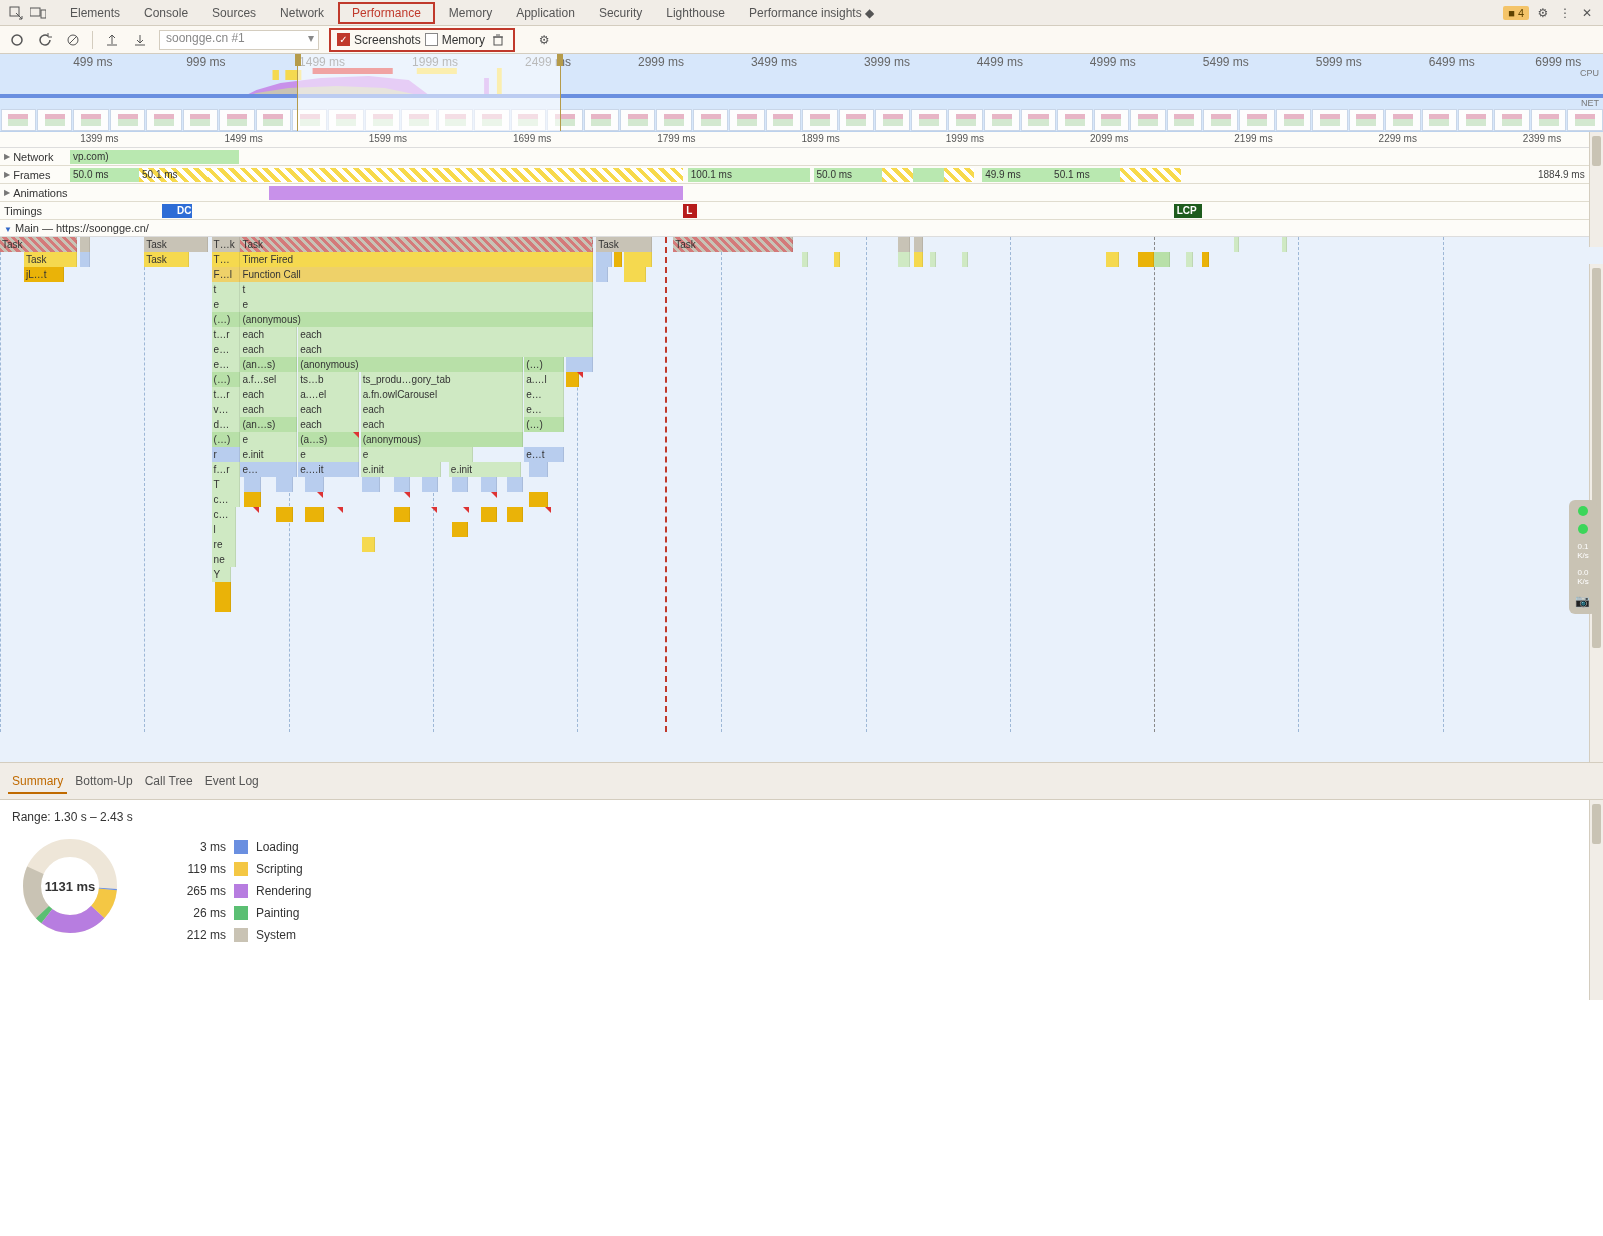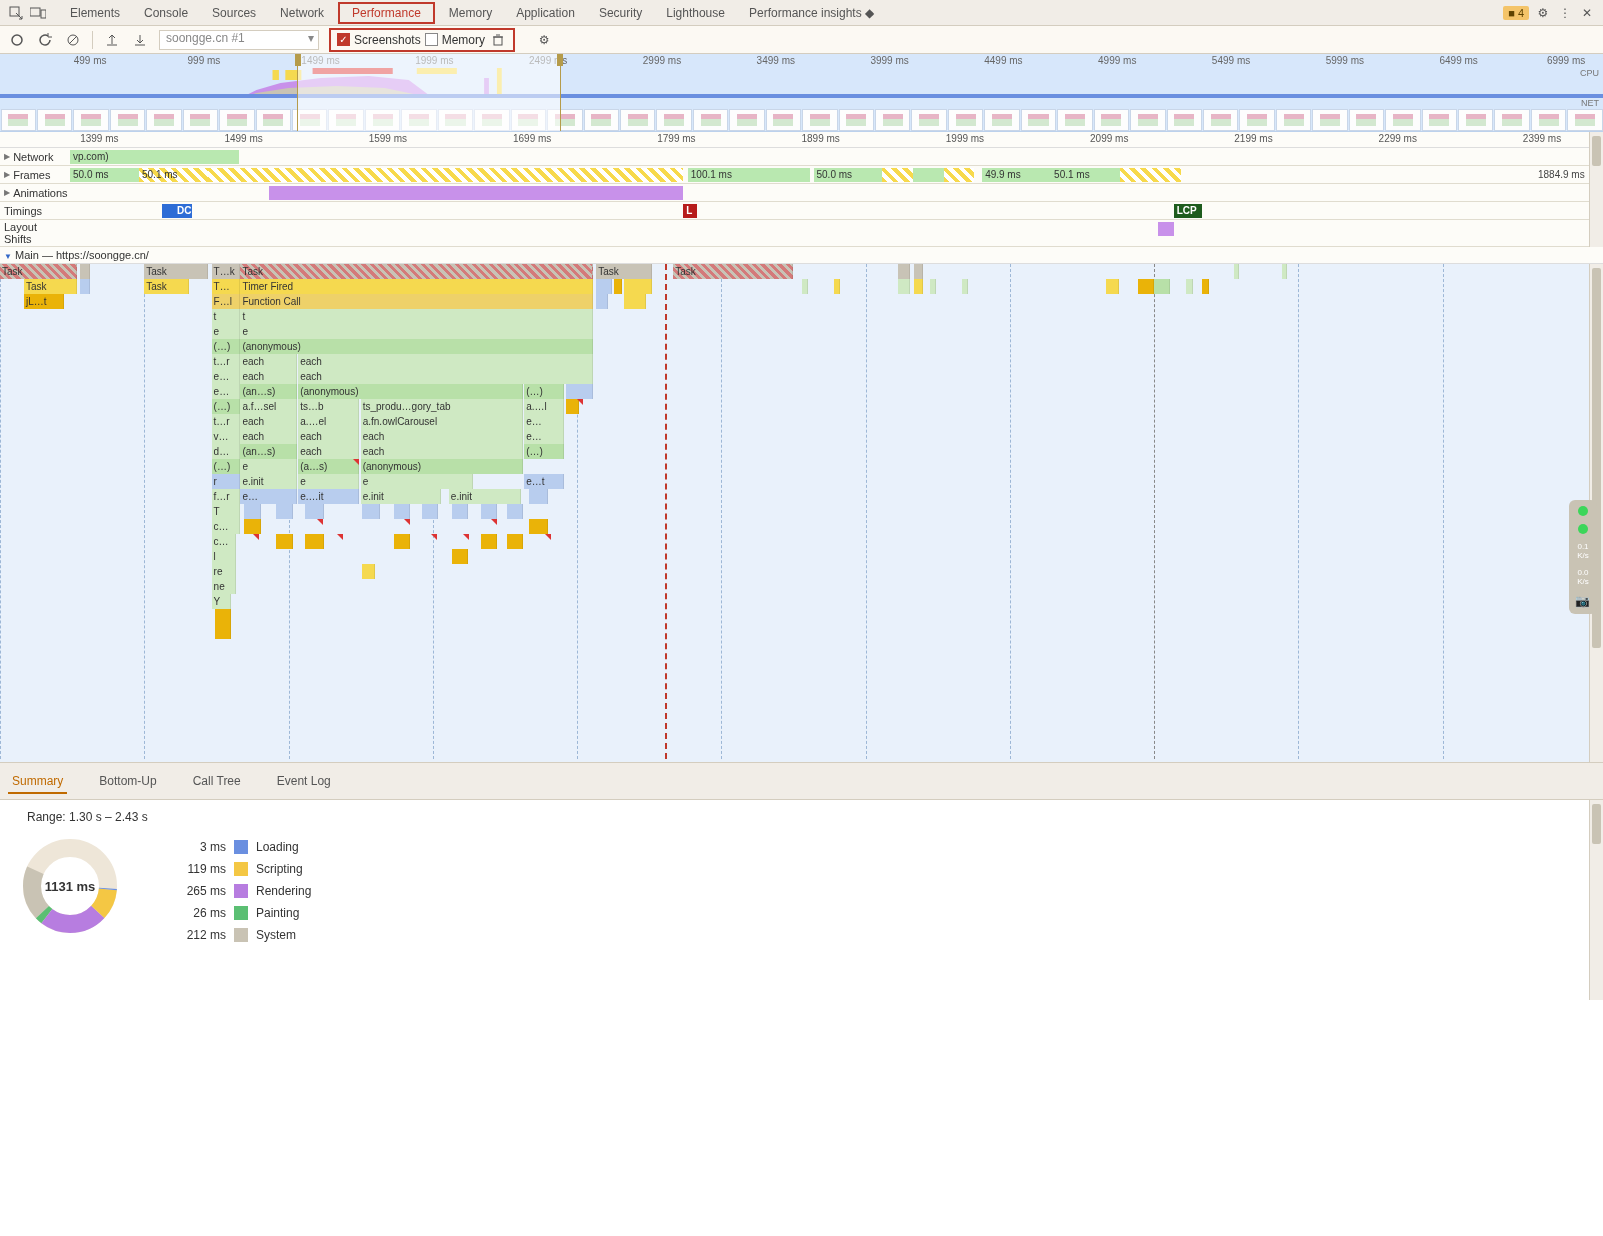--- a/index.html
+++ b/index.html
@@ -18,21 +18,21 @@
 .toolbar{display:flex;align-items:center;height:28px;background:#fcf9f3;border-bottom:1px solid #d4cdbf;padding:0 8px;gap:10px}
 .tbtn{width:18px;height:18px;display:flex;align-items:center;justify-content:center;color:#555}
 .session-sel{min-width:160px;height:20px;border:1px solid #d4cdbf;background:#fff;color:#888;padding:0 18px 0 6px;position:relative;font-size:12px}
 .session-sel::after{content:"▾";position:absolute;right:4px;color:#888}
 .optgroup{display:flex;align-items:center;gap:4px;border:2px solid #c0392b;padding:2px 6px;height:24px}
 .chk{width:13px;height:13px;border:1px solid #888;display:inline-flex;align-items:center;justify-content:center;font-size:10px;background:#fff}
 .chk.on{background:#c0392b;border-color:#c0392b;color:#fff}
 
 
 .overview{position:relative;height:78px;background:#d7e7fb;border-bottom:1px solid #bcd1ec}
-.ovruler{position:absolute;top:0;left:0;right:0;height:14px;font-size:10px;color:#666}
+.ovruler{position:absolute;top:0;left:0;right:12px;height:14px;font-size:12px;color:#666}
 .ovtick{position:absolute;top:1px;white-space:nowrap}
 .ovsel{position:absolute;top:0;bottom:0;background:rgba(255,255,255,.55);border-left:1px solid #b59b4a;border-right:1px solid #b59b4a}
 .ovhandle{position:absolute;top:0;width:6px;height:12px;background:#b59b4a}
 .cpu-area{position:absolute;left:0;right:0;top:14px;height:30px}
 .cpu-label{position:absolute;right:4px;top:14px;font-size:9px;color:#777}
 .net-label{position:absolute;right:4px;top:44px;font-size:9px;color:#777}
 .thumbs{position:absolute;left:0;right:0;bottom:0;height:22px;display:flex}
 .thumbs div{flex:1;border:1px solid #c9d6e8;background:#fdfdfd;margin:0 .5px;position:relative}
 .thumbs div::after{content:"";position:absolute;left:20%;right:20%;top:20%;bottom:20%;background:linear-gradient(#e7b5c6,#e7b5c6 40%,#d3e8d0 40%)}
 
@@ -64,26 +64,26 @@
 .sb{background:#b8cdee}
 .sp{background:#eab308}
 .red-tri{position:absolute;width:0;height:0;border-left:6px solid transparent;border-top:6px solid #d33}
 .pillL{background:#b71c1c;color:#fff;font-weight:600}
 .pillLCP{background:#1e5c1e;color:#fff;font-weight:600}
 
 .vsb{position:absolute;right:0;top:0;width:14px;background:#f1ede7;border-left:1px solid #d4cdbf}
 .vsb .thumb{position:absolute;left:2px;right:2px;background:#c9c3b4;border-radius:2px}
 
 
-.btabs{display:flex;align-items:center;height:38px;background:#f1ede7;border-top:1px solid #d4cdbf;border-bottom:1px solid #d4cdbf;padding:16px 8px;gap:28px;font-size:12px}
+.btabs{display:flex;align-items:center;height:38px;background:#f1ede7;border-top:1px solid #d4cdbf;border-bottom:1px solid #d4cdbf;padding:16px 8px;gap:4px;font-size:12px}
 .btab{color:#555;padding:0 4px;height:26px;line-height:26px}
 .btab.active{color:#c06a00;border-bottom:2px solid #c06a00}
 
 
-.summary{position:relative;padding:10px 27px;height:200px;background:#fff}
+.summary{position:relative;padding:10px 12px;height:200px;background:#fff}
 .donut{position:absolute;left:20px;top:36px;width:100px;height:100px}
 .donut-center{position:absolute;left:0;top:0;width:100px;height:100px;display:flex;align-items:center;justify-content:center;font-weight:600;font-size:13px}
 .legend{position:absolute;left:170px;top:36px;font-size:12px}
 .legend-row{display:flex;align-items:center;height:22px;gap:8px}
 .legend-row .ms{width:56px;text-align:right;color:#333}
 .sw{width:14px;height:14px}
 
 .float-panel{position:absolute;right:6px;top:500px;width:28px;background:#c9c3b4;border-radius:6px;padding:6px 0;display:flex;flex-direction:column;align-items:center;gap:8px;font-size:8px;color:#fff}
 .dot{width:10px;height:10px;border-radius:50%}
 svg{display:block}
@@ -310,28 +310,20 @@
   <div class="track-row">
     <div class="track-label">
         <span>Timings</span>
       </div>
     <div class="track-body">
       <div class="bar pillLCP" style="left:-2%;width:22px">FP</div>
       <div class="bar bluepill" style="left:6%;width:30px">DCL</div>
       <div class="bar pillL" style="left:40%;width:14px">L</div>
       <div class="bar pillLCP" style="left:72%;width:28px">LCP</div>
     </div>
-  </div>
-  <div class="track-row">
-    <div class="track-label">
-        <span>Layout Shifts</span>
-      </div>
-    <div class="track-body">
-        <div class="bar purple" style="left:71%;width:1%"></div>
-      </div>
   </div>
   <div class="main-label"><span class="tri" style="color:#3267c7">▼</span> <span>Main — https://soongge.cn/</span></div>
 
   <div class="flame">
 
     <div class="col" style="left:0%"></div>
       <div class="col" style="left:9%"></div>
       <div class="col" style="left:18%"></div>
       <div class="col" style="left:27%"></div>
       <div class="col" style="left:36%"></div>

